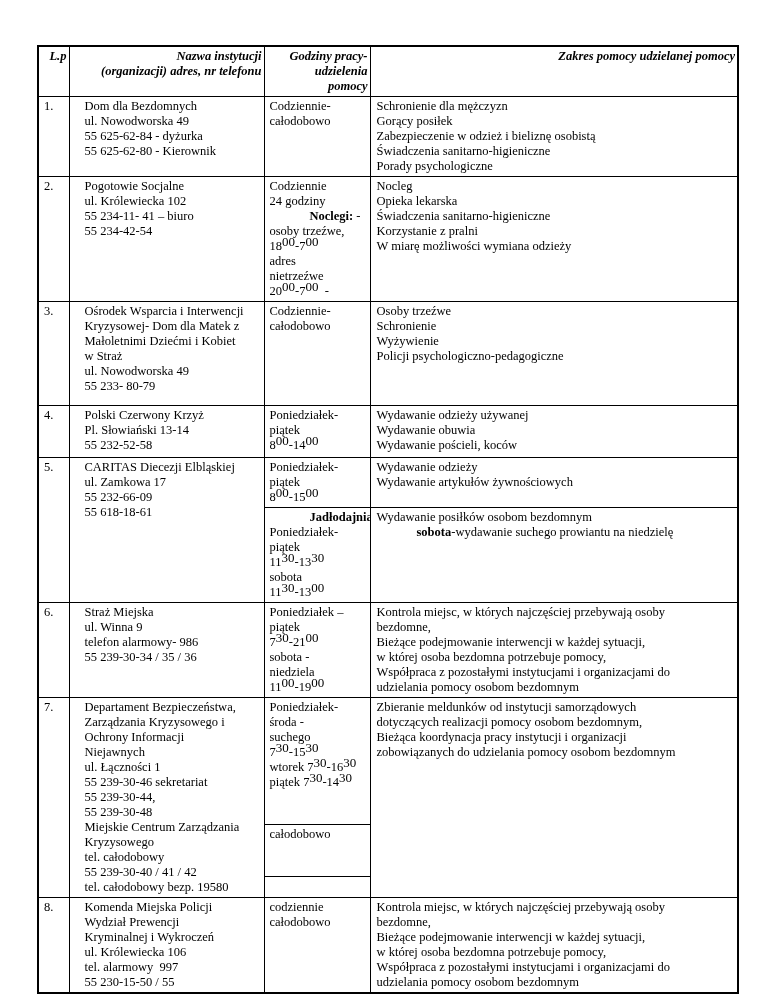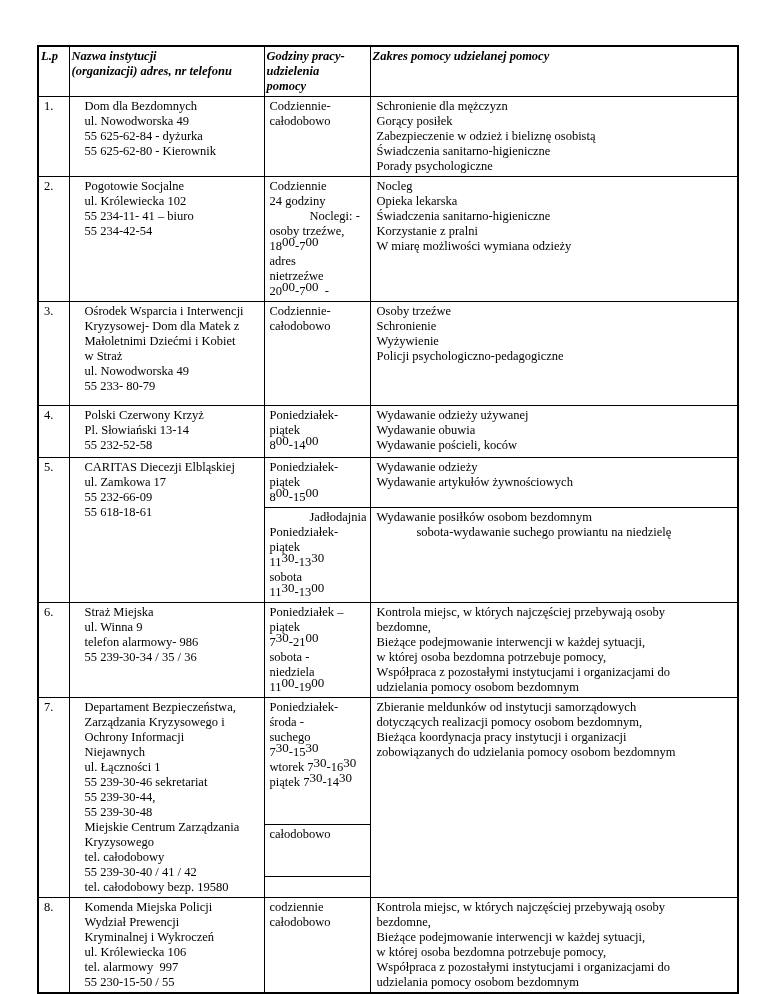--- a/index.html
+++ b/index.html
@@ -14,29 +14,29 @@
     border:2px solid #000;
   }
   .doc-table td,.doc-table th{
     border:1px solid #000;
     vertical-align:top;
     font-size:12.5px;line-height:15px;
     padding:2px 3px 2px 6px;
     overflow:hidden;
   }
   .doc-table th{
-    font-weight:bold;font-style:italic;text-align:left;
+    font-weight:bold;font-style:italic;text-align:right;
     padding:2px 2px;vertical-align:top;
   }
   td.lp-cell{padding-left:5px;}
   td.name-cell{padding-left:15px;}
   td.hours-cell{padding-left:5px;}
   td.scope-cell{padding-left:6px;}
   .line{white-space:pre-wrap;min-height:15px;}
-  .b{font-weight:normal;padding-left:40px;}
+  .b{font-weight:bold;padding-left:40px;}
   .sup{font-size:13px;position:relative;top:-4px;line-height:0;}
   td.split-td{padding:0;}
   td.split-td .inner-cell{
     border-bottom:1px solid #000;
     padding:2px 3px 2px 5px;
     box-sizing:border-box;
   }
 </style>
 </head>
 <body>

